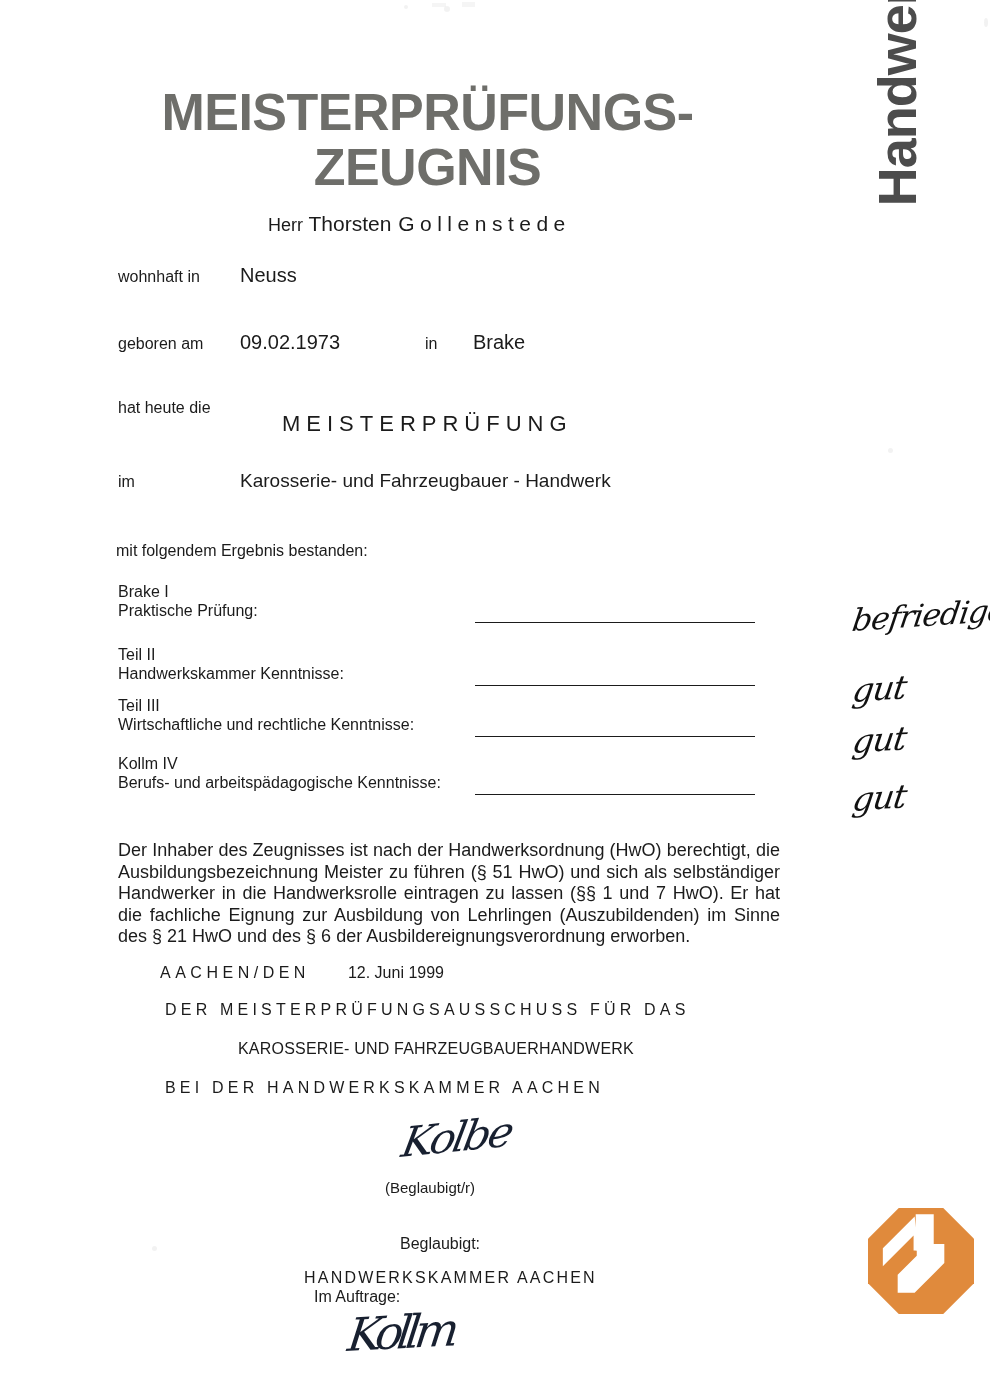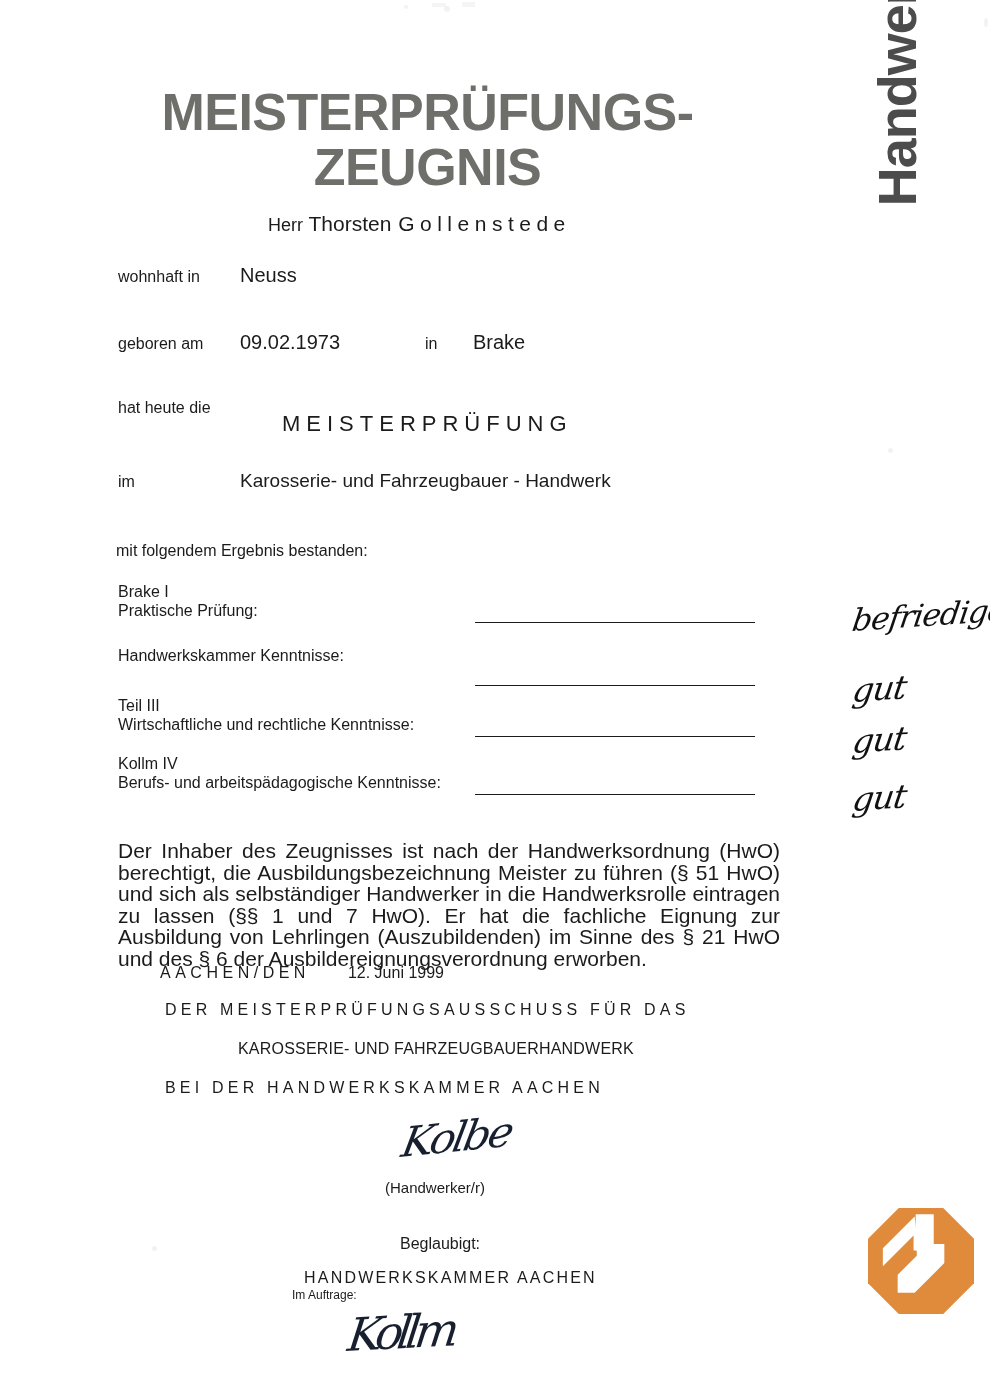--- a/index.html
+++ b/index.html
@@ -174,21 +174,21 @@
     font-size: 31px;
     top: -20px;
   }
 
   
   .legal {
     position: absolute;
     left: 118px;
     top: 840px;
     width: 662px;
-    font-size: 21px;
+    font-size: 18px;
     line-height: 21.5px;
     text-align: justify;
   }
 
   
   .committee-date {
     position: absolute;
     left: 160px;
     top: 964px;
     font-size: 16px;
@@ -257,23 +257,23 @@
   #hwk-line {
     position: absolute;
     left: 304px;
     top: 1269px;
     font-size: 16px;
     letter-spacing: 2.2px;
     white-space: nowrap;
   }
   #im-auftrage {
     position: absolute;
-    left: 292px;
+    left: 314px;
     top: 1288px;
-    font-size: 12px;
+    font-size: 16px;
   }
   #sig-clerk {
     left: 345px;
     top: 1308px;
     font-size: 46px;
     transform: skewX(-10deg) rotate(-3deg);
     transform-origin: left bottom;
     letter-spacing: -6px;
   }
 
@@ -354,20 +354,21 @@
 
   <div class="result-row" id="result-1">
     <div class="result-part">Brake I</div>
     <div class="result-desc">Praktische Prüfung:</div>
     <div class="result-rule">
       <span class="grade long">befriedigend</span>
     </div>
   </div>
 
   <div class="result-row" id="result-2">
+    <div class="result-part">Teil II</div>
     <div class="result-desc">Handwerkskammer Kenntnisse:</div>
     <div class="result-rule">
       <span class="grade">gut</span>
     </div>
   </div>
 
   <div class="result-row" id="result-3">
     <div class="result-part">Teil III</div>
     <div class="result-desc">Wirtschaftliche und rechtliche Kenntnisse:</div>
     <div class="result-rule">
@@ -386,21 +387,21 @@
   <div class="legal">Der Inhaber des Zeugnisses ist nach der Handwerksordnung (HwO) berechtigt, die Ausbildungsbezeichnung Meister zu führen (§ 51 HwO) und sich als selbständiger Handwerker in die Handwerksrolle eintragen zu lassen (§§ 1 und 7 HwO). Er hat die fachliche Eignung zur Ausbildung von Lehrlingen (Auszubildenden) im Sinne des § 21 HwO und des § 6 der Ausbildereignungsverordnung erworben.</div>
 
   <div class="committee-date">
     <span class="cd-place">AACHEN/DEN</span><span class="cd-date">12. Juni 1999</span>
   </div>
   <div class="committee-line" id="committee-1">DER MEISTERPRÜFUNGSAUSSCHUSS FÜR DAS</div>
   <div class="committee-line" id="committee-2">KAROSSERIE- UND FAHRZEUGBAUERHANDWERK</div>
   <div class="committee-line" id="committee-3">BEI DER HANDWERKSKAMMER AACHEN</div>
 
   <div class="sig" id="sig-chair">Kolbe</div>
-  <div class="sig-caption" id="sig-chair-caption">(Handwerker/r)</div>
+  <div class="sig-caption" id="sig-chair-caption">(Beglaubigt/r)</div>
 
   <div id="beglaubigt">Beglaubigt:</div>
   <div id="hwk-line">HANDWERKSKAMMER AACHEN</div>
   <div id="im-auftrage">Im Auftrage:</div>
   <div class="sig" id="sig-clerk">Kollm</div>
 
   <div id="sidebar-wrap">
     <div id="sidebar-text">Handwerkskammer Aachen</div>
   </div>
 

